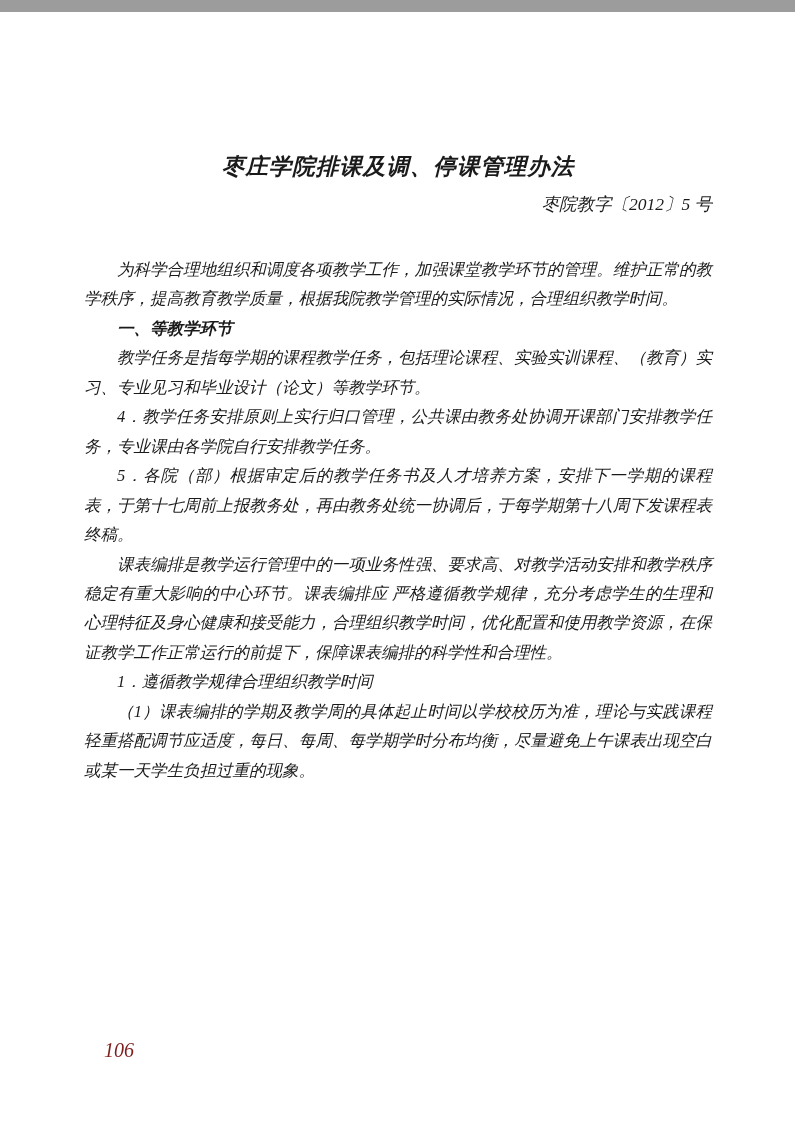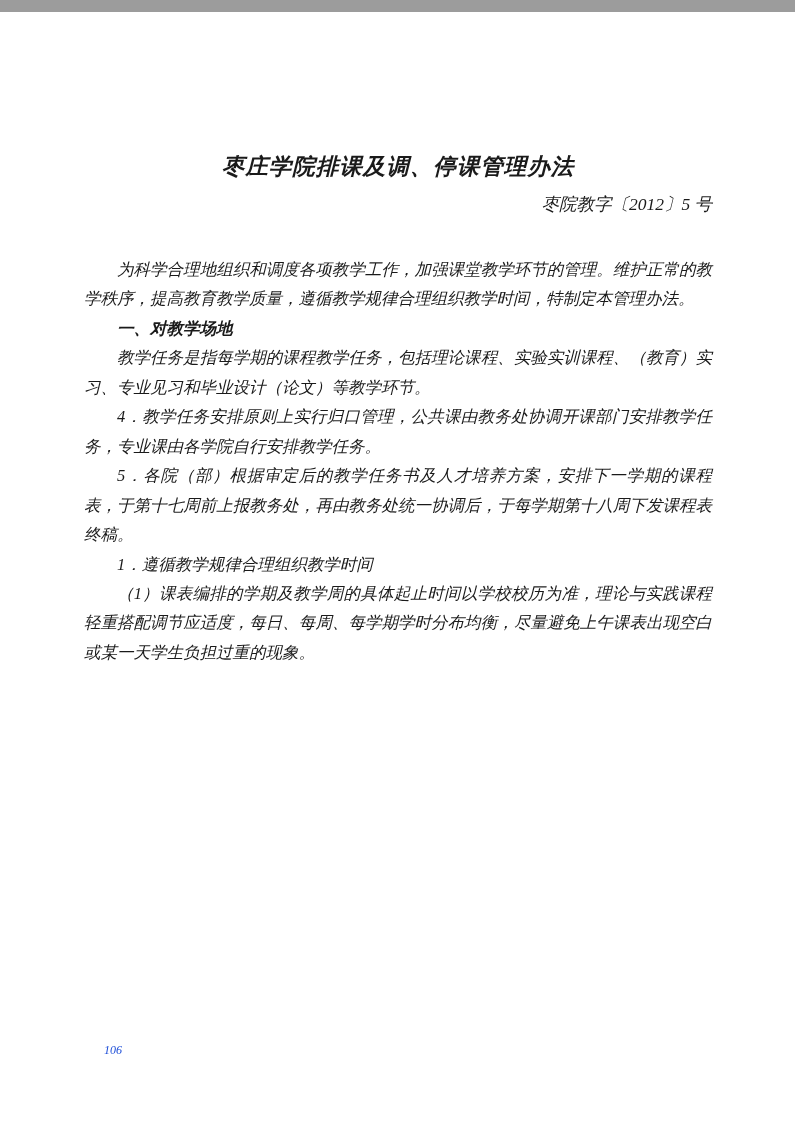--- a/index.html
+++ b/index.html
@@ -42,37 +42,38 @@
     text-indent: 2em;
     word-break: break-all;
   }
   .body-text p.bold {
     font-weight: bold;
   }
   .page-number {
     position: absolute;
     left: 104px;
     top: 1028px;
-    font-size: 12px;
+    font-size: 20px;
     line-height: 20px;
-    color: #1d4ed8;
+    color: #7f1d1d;
   }
 </style>
 </head>
 <body>
 
 <div class="page">
   <div class="content">
     <h1 class="doc-title">枣庄学院排课及调、停课管理办法</h1>
     <div class="doc-number">枣院教字〔2012〕5 号</div>
     <div class="body-text">
-      <p>为科学合理地组织和调度各项教学工作，加强课堂教学环节的管理。维护正常的教学秩序，提高教育教学质量，遵循教学规律合理组织教学时间，特制定本管理办法。</p>
-      <p class="bold">一、对教学场地</p>
+      <p>为科学合理地组织和调度各项教学工作，加强课堂教学环节的管理。维护正常的教学秩序，提高教育教学质量，根据我院教学管理的实际情况，合理组织教学时间。</p>
+      <p class="bold">一、等教学环节</p>
       <p>教学任务是指每学期的课程教学任务，包括理论课程、实验实训课程、（教育）实习、专业见习和毕业设计（论文）等教学环节。</p>
       <p>4．教学任务安排原则上实行归口管理，公共课由教务处协调开课部门安排教学任务，专业课由各学院自行安排教学任务。</p>
       <p>5．各院（部）根据审定后的教学任务书及人才培养方案，安排下一学期的课程表，于第十七周前上报教务处，再由教务处统一协调后，于每学期第十八周下发课程表终稿。</p>
+      <p>课表编排是教学运行管理中的一项业务性强、要求高、对教学活动安排和教学秩序稳定有重大影响的中心环节。课表编排应 严格遵循教学规律，充分考虑学生的生理和心理特征及身心健康和接受能力，合理组织教学时间，优化配置和使用教学资源，在保证教学工作正常运行的前提下，保障课表编排的科学性和合理性。</p>
       <p>1．遵循教学规律合理组织教学时间</p>
       <p>（1）课表编排的学期及教学周的具体起止时间以学校校历为准，理论与实践课程轻重搭配调节应适度，每日、每周、每学期学时分布均衡，尽量避免上午课表出现空白或某一天学生负担过重的现象。</p>
 
     </div>
   </div>
   <div class="page-number">106</div>
 </div>
 
 </body></html>

